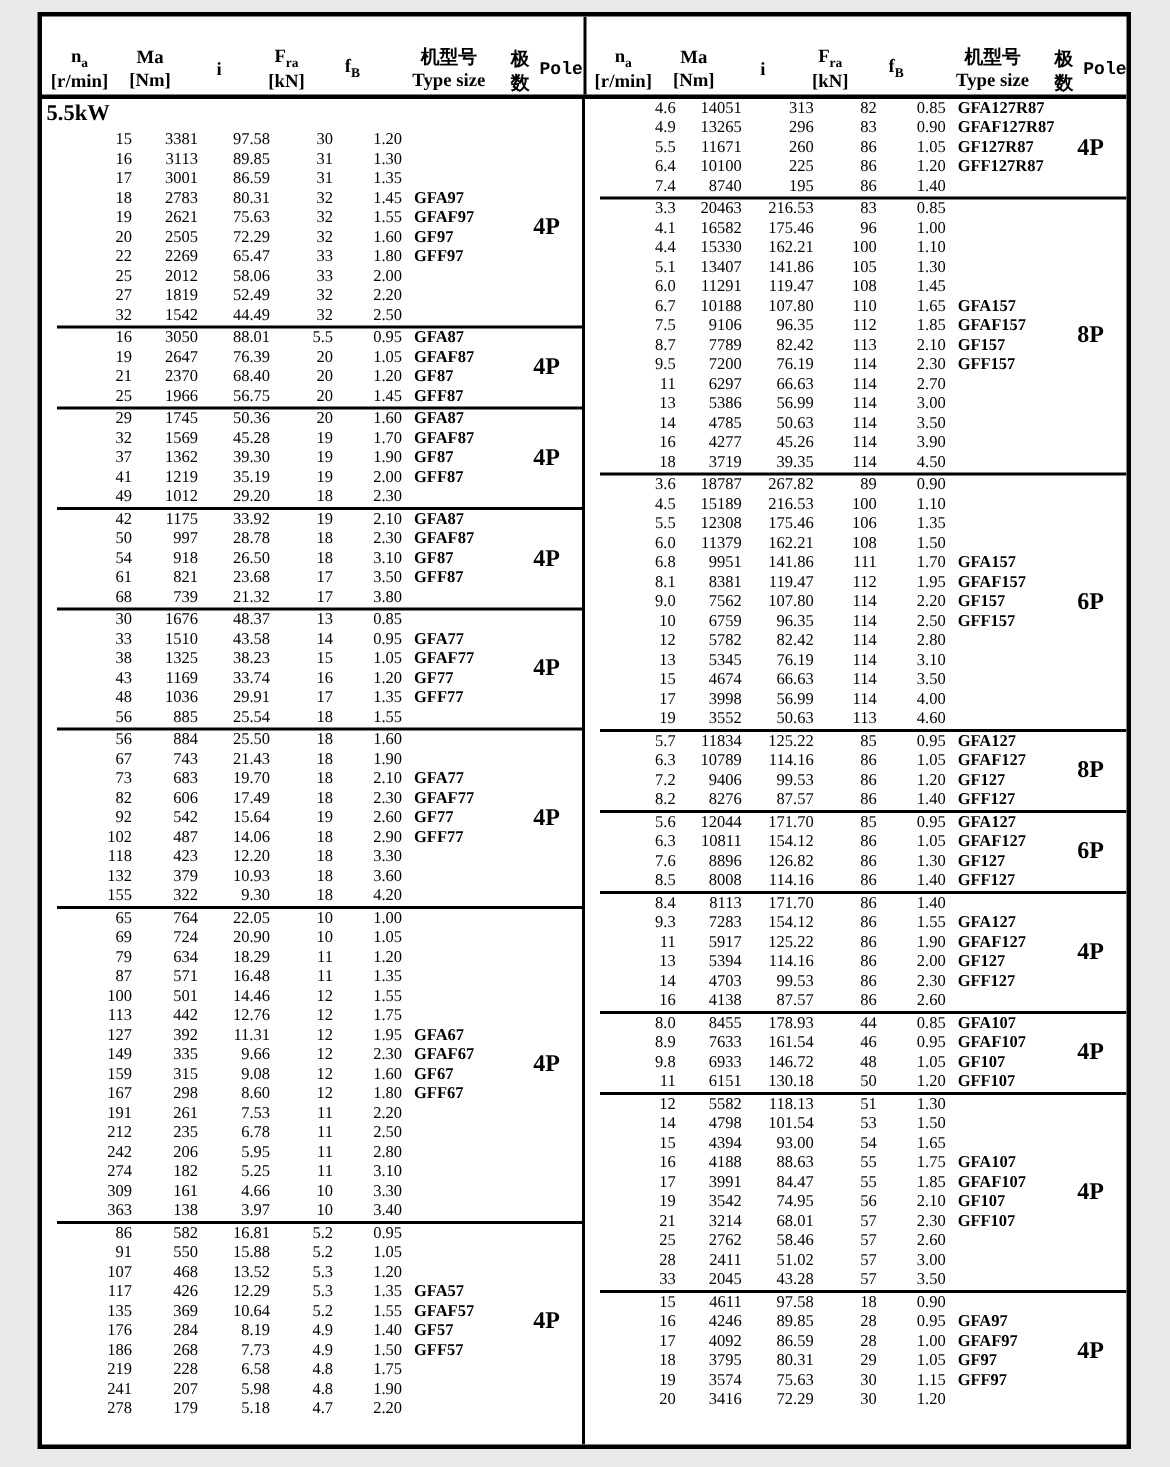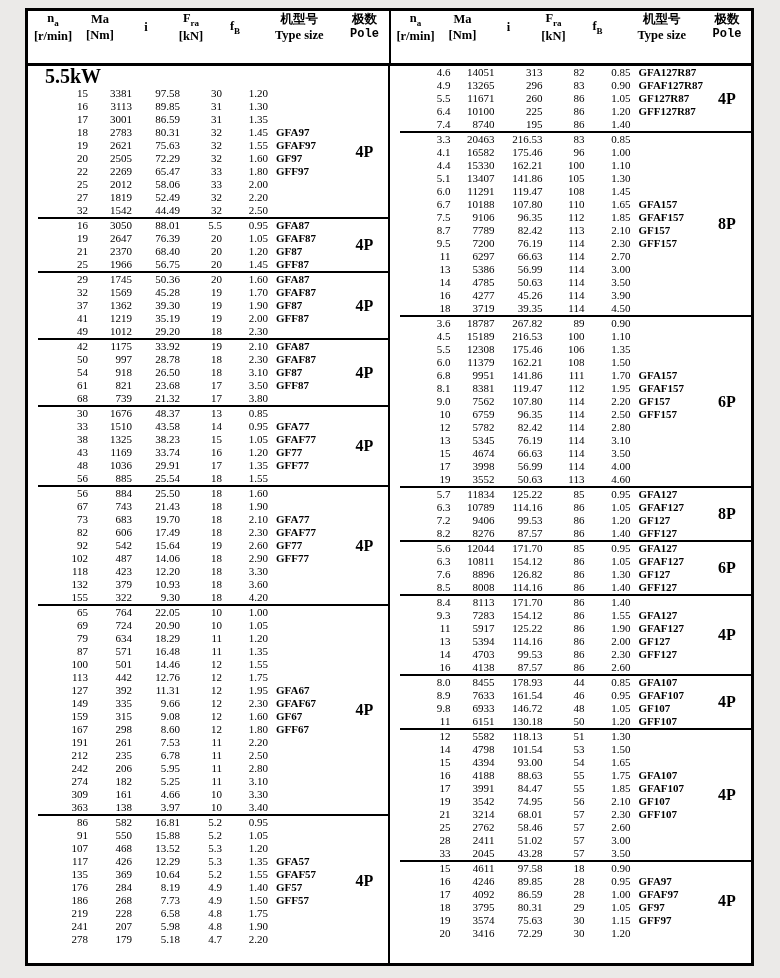--- a/index.html
+++ b/index.html
@@ -19,46 +19,46 @@
     overflow:hidden;
   }
   
   .header-row {
     flex:0 0 auto;
     display:flex;
     border-bottom:3px solid #000;
     height:52px;
   }
   .header-half {
-    flex:1 1 0; display:flex; align-items:flex-start;
+    flex:1 1 0; display:flex; align-items:flex-end;
   }
   .header-half.right { border-left:2px solid #000; }
   .hgrid {
     flex:1 1 auto;
     display:grid;
     grid-template-columns:50px 44px 48px 42px 46px 1fr;
     align-items:center;
   }
   .hcell { text-align:center; font-weight:bold; font-size:12.5px; line-height:1.25; }
   .hcell sub { font-size:9px; }
   .hcell .unit { font-weight:bold; }
   .hpole {
-    flex:0 0 48px; display:flex; flex-direction:column;
+    flex:0 0 48px; display:flex; 
     align-items:center; justify-content:center;
     font-weight:bold; font-size:12.5px; line-height:1.3;
   }
   .hpole .en { font-family:"Liberation Mono", monospace; font-size:12px; }
   
   .body-row { flex:1 1 auto; display:flex; }
   .body-half { flex:1 1 0; display:flex; flex-direction:column; }
   .body-half.right { border-left:2px solid #000; }
   .section-title {
-    font-weight:bold; font-size:20px;
+    font-weight:bold; font-size:15px;
     height:21px; line-height:21px;
-    padding-left:17px;
+    padding-left:3px;
   }
   .block { display:flex; align-items:stretch;margin-left:10px; }
   .block + .block { border-top:2px solid #000; }
   .block-rows { flex:1 1 auto; }
   .block-pole {
     flex:0 0 48px; display:flex; align-items:center; justify-content:center;
     font-weight:bold; font-size:16px;
   }
   .row {
     display:grid;

